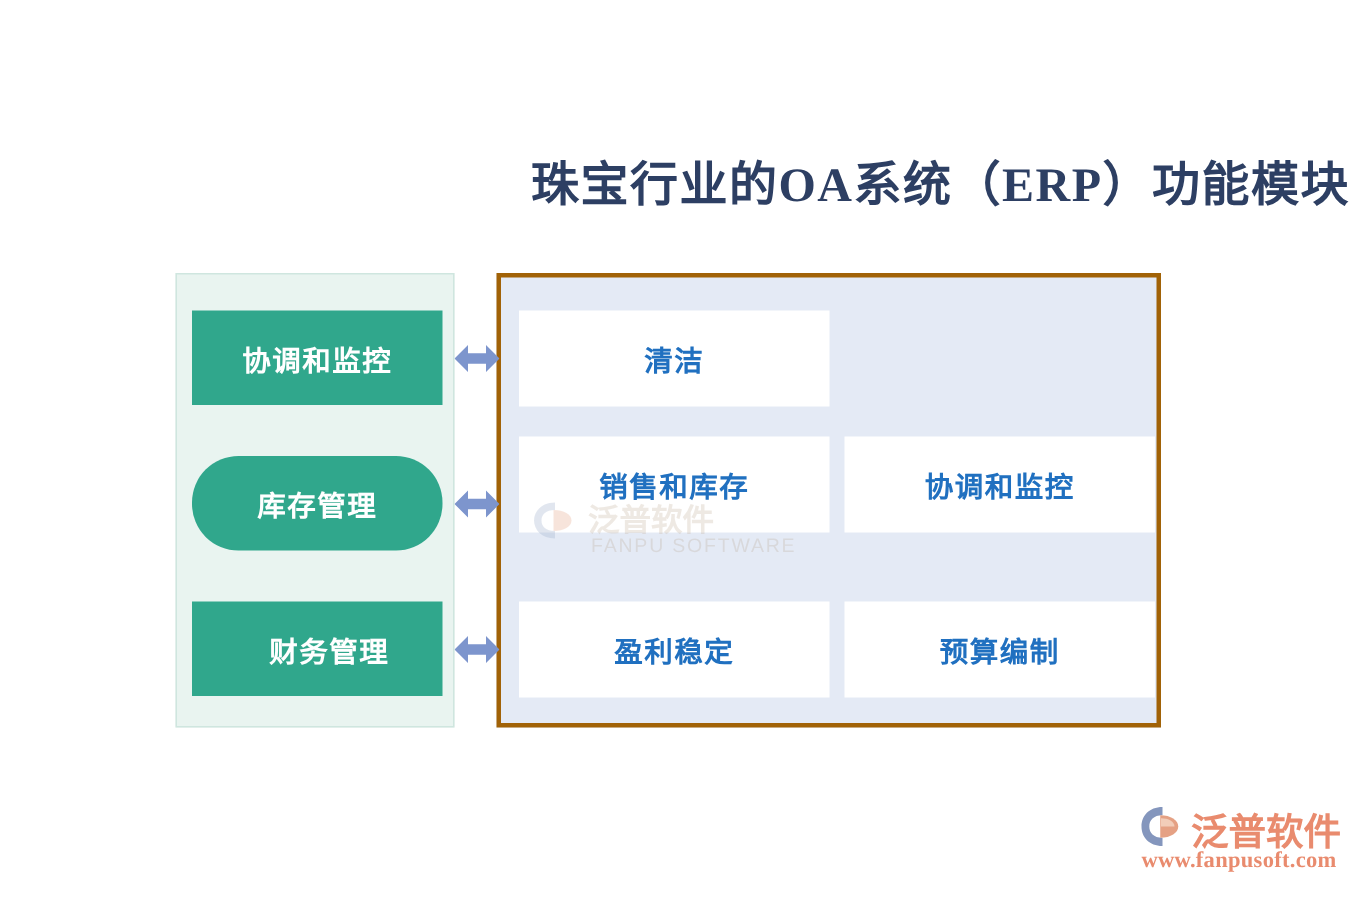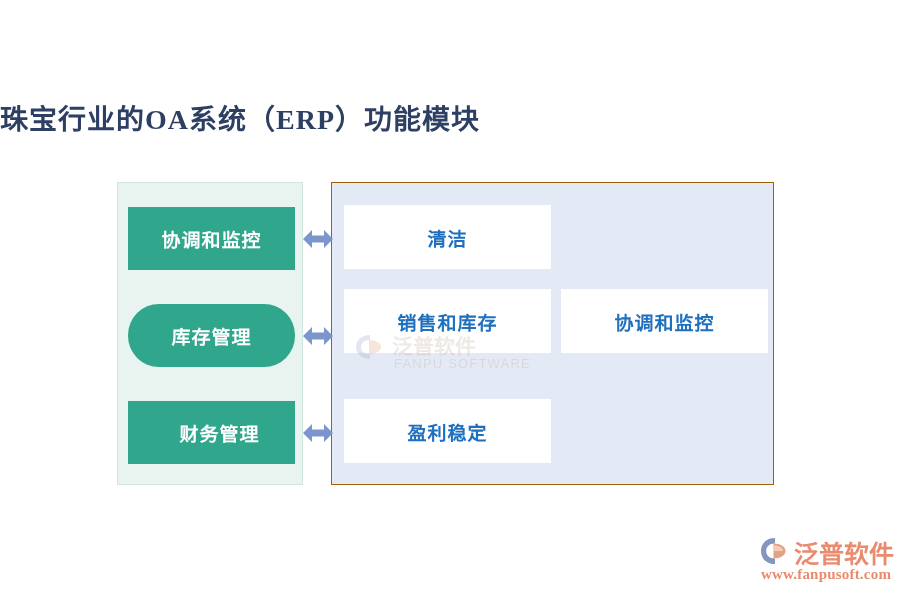--- a/index.html
+++ b/index.html
@@ -22,22 +22,22 @@
     height: 600px;
     box-sizing: border-box;
   }
 
   
   .title {
     position: absolute;
     left: 0;
     top: 97px;
     width: 900px;
-    text-align: left;
-    font-size: 28px;
+    text-align: right;
+    font-size: 32px;
     font-weight: 700;
     letter-spacing: 1px;
     color: #2d3f63;
     font-family: "Liberation Serif", "DejaVu Serif", serif;
     white-space: nowrap;
   }
 
   
   .diagram {
     position: absolute;
@@ -79,21 +79,21 @@
   .module-box.r2 { top: 218px; padding-left: 16px; }
 
   
   .right-panel {
     position: absolute;
     left: 331px;
     top: 182px;
     width: 443px;
     height: 303px;
     background: #e4eaf5;
-    border: 1px solid #a16207;
+    border: 3px solid #a16207;
     box-sizing: border-box;
   }
 
   .detail-box {
     position: absolute;
     width: 207px;
     height: 64px;
     background: #ffffff;
     color: #2070c0;
     display: flex;
@@ -247,20 +247,23 @@
 
       <div class="detail-box r1 c0">
         <span>销售和库存</span>
       </div>
       <div class="detail-box r1 c1">
         <span>协调和监控</span>
       </div>
 
       <div class="detail-box r2 c0">
         <span>盈利稳定</span>
+      </div>
+      <div class="detail-box r2 c1">
+        <span>预算编制</span>
       </div>
     </div>
 
     <div class="watermark">
       <span class="wm-mark">
         <svg width="32" height="30" viewBox="0 0 32 30" xmlns="http://www.w3.org/2000/svg">
           <path d="M14 3 C5 3 0 9 0 15 C0 21 5 27 14 27 L14 22 C8 22 5 19 5 15 C5 11 8 8 14 8 Z" fill="#9fb0cc"></path>
           <path d="M13 8 C20 8 25 11 25 15 C25 19 20 22 13 22 Z" fill="#e6a98c"></path>
         </svg>
       </span>

